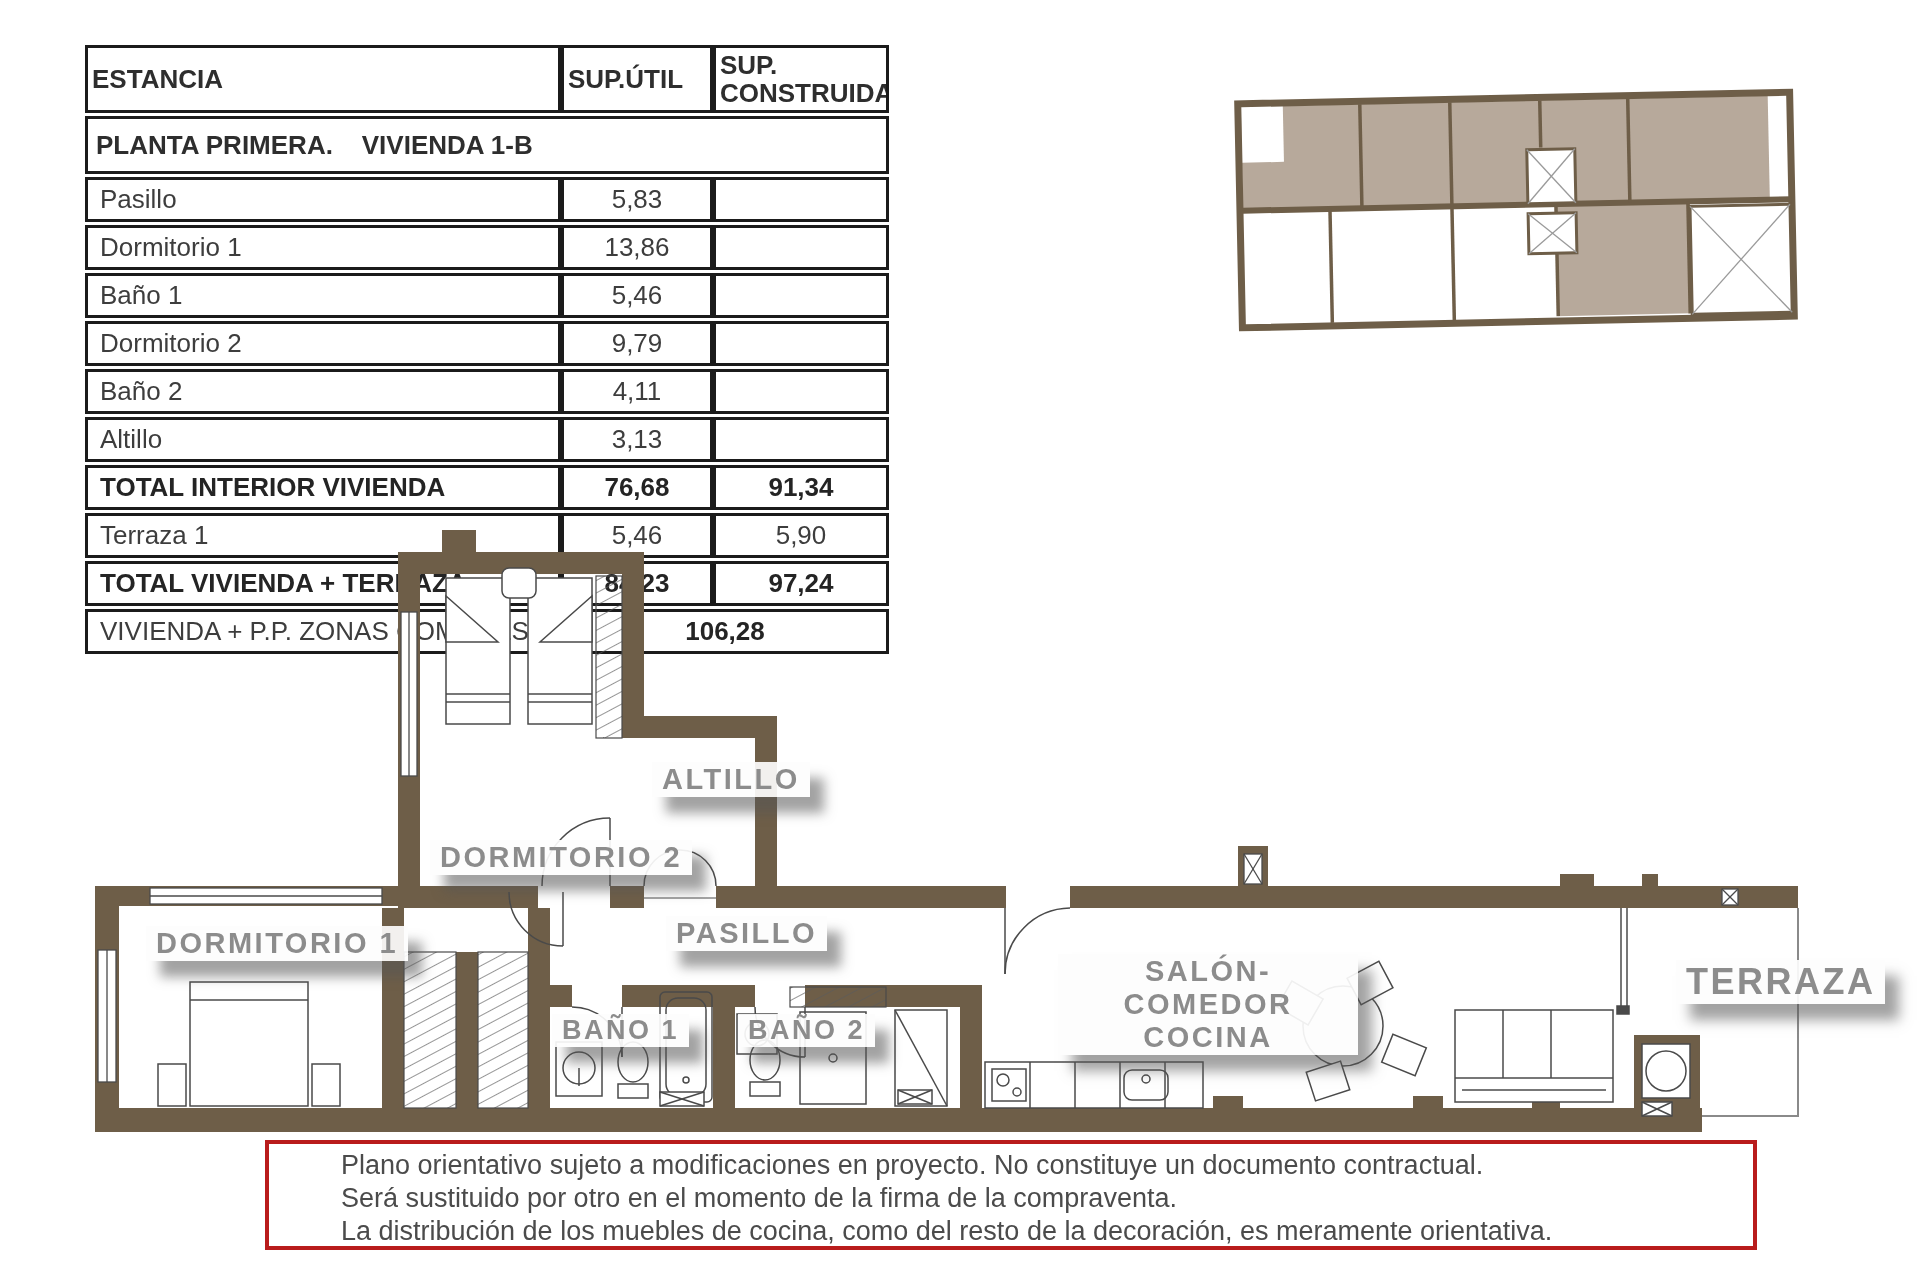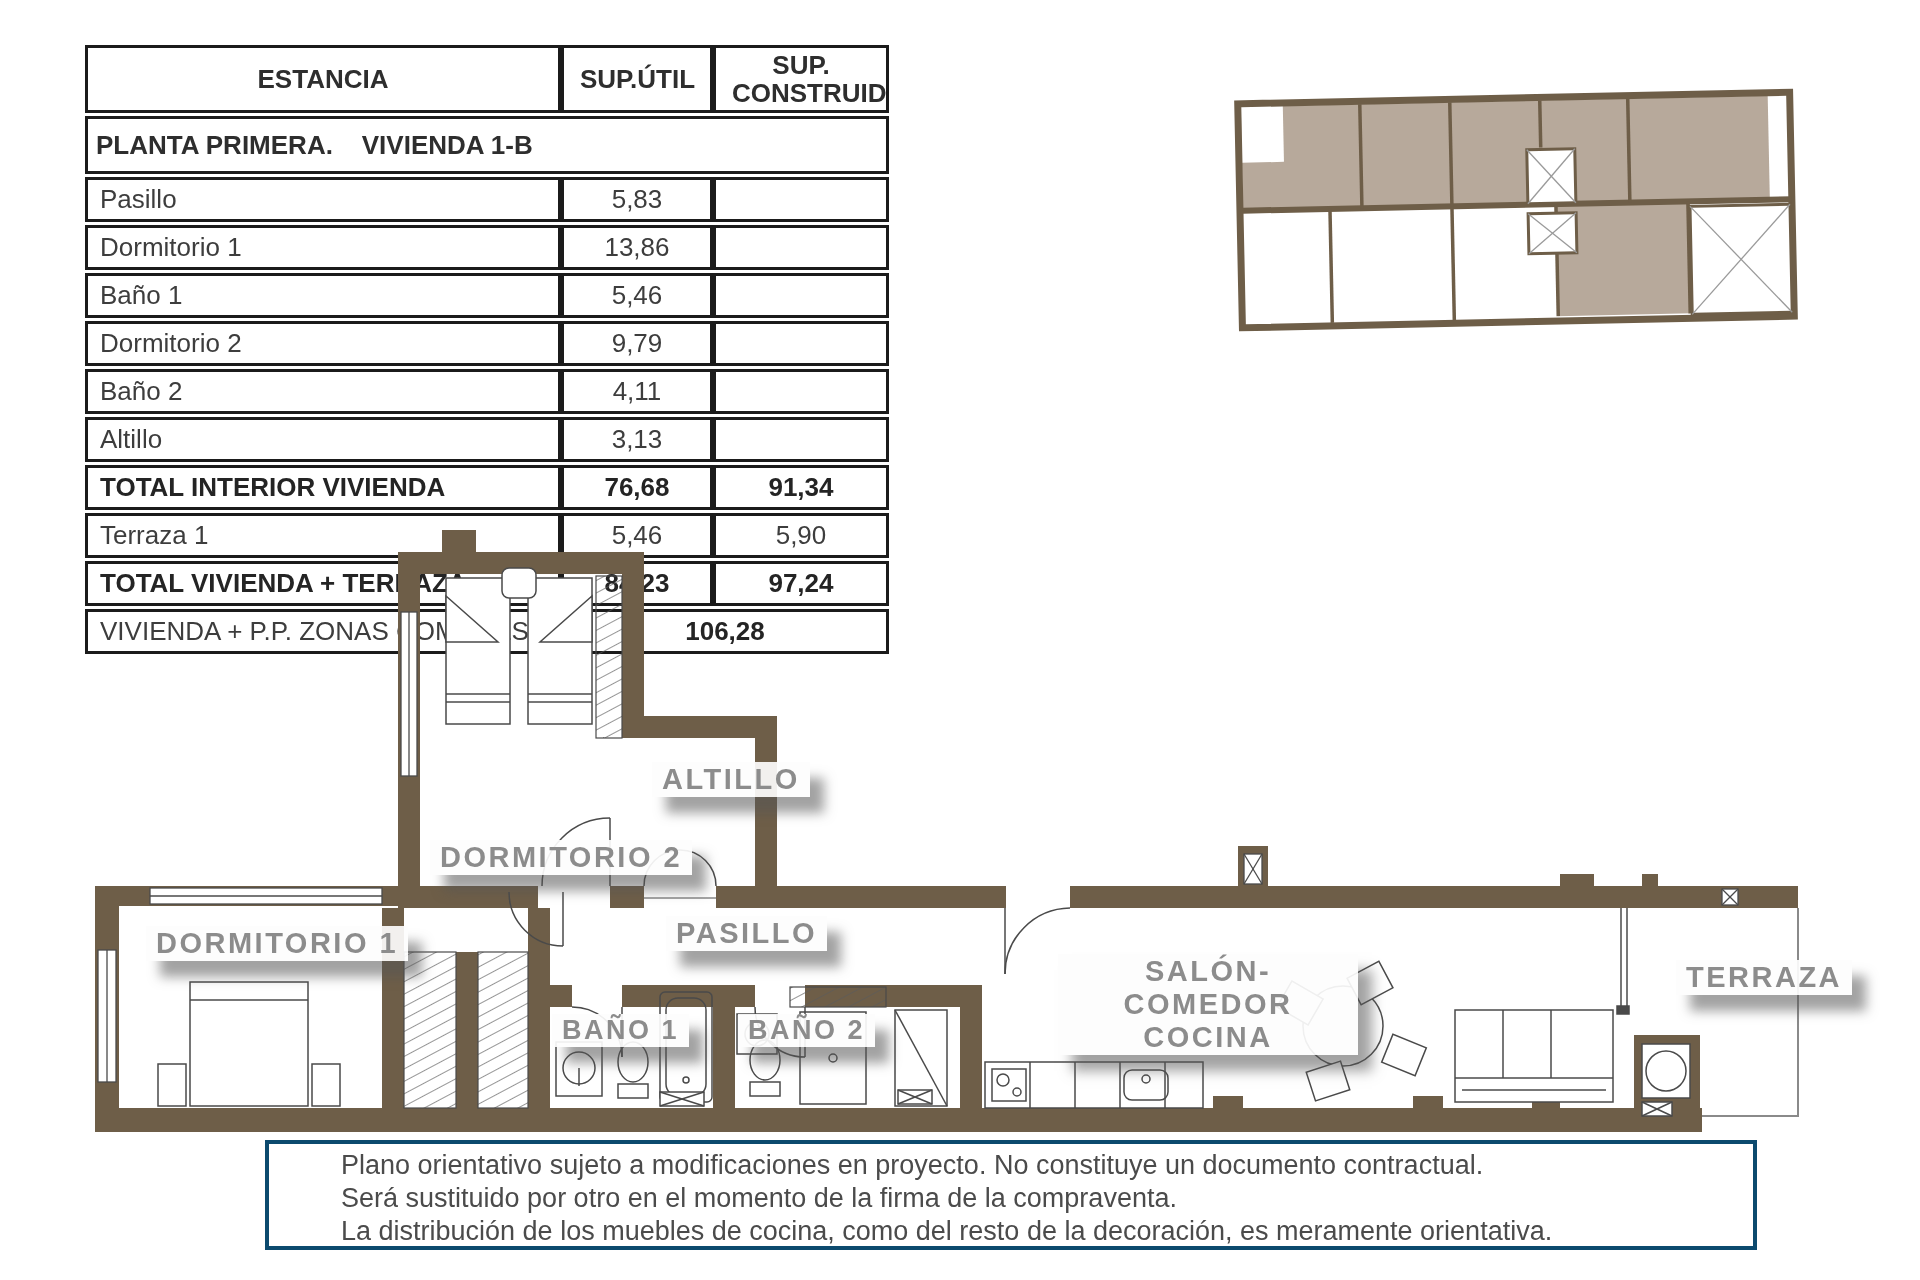--- a/index.html
+++ b/index.html
@@ -4,38 +4,38 @@
 <style>
   html,body{margin:0;padding:0;background:#ffffff;}
   #page{position:relative;width:1920px;height:1280px;background:#ffffff;overflow:hidden;
         font-family:"Liberation Sans", sans-serif;}
 
   
   #area-table{position:absolute;left:85px;top:42px;width:804px;}
   table{border-collapse:separate;border-spacing:0 3px;width:100%;table-layout:fixed;}
   th,td{border:3px solid #1b1b1b;background:#fff;color:#3d3d3d;
         font-size:26px;overflow:hidden;}
-  th{font-weight:bold;color:#2e2e2e;text-align:center;height:58px;line-height:1.08;padding:2px 16px;margin-top:28px;}
+  th{font-weight:bold;color:#2e2e2e;text-align:left;height:58px;line-height:1.08;padding:2px 4px;margin-top:28px;}
   td{height:35px;padding:2px 8px;}
   td.c-label{text-align:left;padding-left:12px;}
   td.c-num{text-align:center;}
   tr.row-bold td{font-weight:bold;color:#242424;}
   td.section-cell{font-weight:bold;color:#2e2e2e;white-space:pre;height:48px;margin-left:29px;}
   td.footer-val{font-weight:bold;color:#242424;text-align:center;}
 
   
   .plan-label{position:absolute;display:inline-block;background:rgba(253,253,253,0.92);
       color:#8c8c8c;font-weight:bold;letter-spacing:2.5px;font-size:29px;
       padding:1px 10px;white-space:nowrap;
       box-shadow:14px 16px 12px rgba(85,85,85,0.55);}
   .plan-label.two-line{text-align:center;line-height:33px;white-space:normal;}
 
   
   #disclaimer{position:absolute;left:265px;top:1140px;width:1492px;height:110px;
-      border:4px solid #0c4a6e;background:#fff;box-sizing:border-box;
+      border:4px solid #b91c1c;background:#fff;box-sizing:border-box;
       padding:5px 18px 5px 72px;color:#4b4b4b;font-size:27px;line-height:33px;}
 </style>
 </head>
 <body>
 
 <div id="page">
 
   <div id="area-table">
     <table>
       <colgroup>
@@ -301,21 +301,21 @@
   <div class="plan-label" style="left:652px;top:762px;">ALTILLO</div>
   <div class="plan-label" style="left:430px;top:840px;">DORMITORIO 2</div>
   <div class="plan-label" style="left:146px;top:926px;">DORMITORIO 1</div>
   <div class="plan-label" style="left:666px;top:916px;">PASILLO</div>
   <div class="plan-label" style="left:552px;top:1014px;font-size:27px;">BAÑO 1</div>
   <div class="plan-label" style="left:738px;top:1014px;font-size:27px;">BAÑO 2</div>
   <div class="plan-label two-line" style="left:1058px;top:954px;width:280px;">
     <span>SALÓN-COMEDOR</span><br>
     <span>COCINA</span>
   </div>
-  <div class="plan-label" style="left:1676px;top:960px;font-size:29px;">TERRAZA</div>
+  <div class="plan-label" style="left:1676px;top:960px;font-size:36px;">TERRAZA</div>
 
   <div id="disclaimer">
     <div>Plano orientativo sujeto a modificaciones en proyecto. No constituye un documento contractual.</div>
     <div>Será sustituido por otro en el momento de la firma de la compraventa.</div>
     <div>La distribución de los muebles de cocina, como del resto de la decoración, es meramente orientativa.</div>
   </div>
 
 </div>
 
 </body></html>

